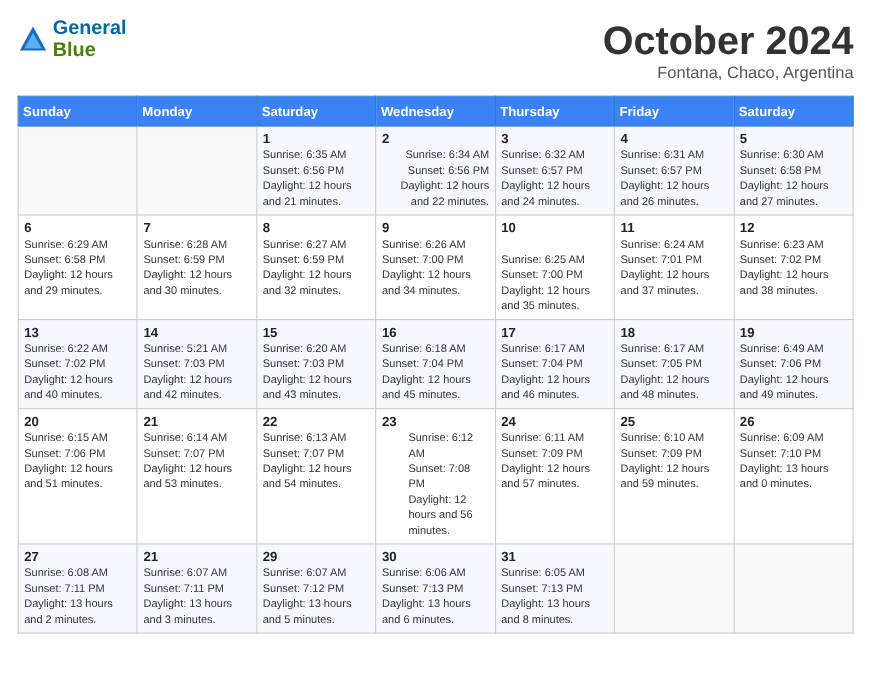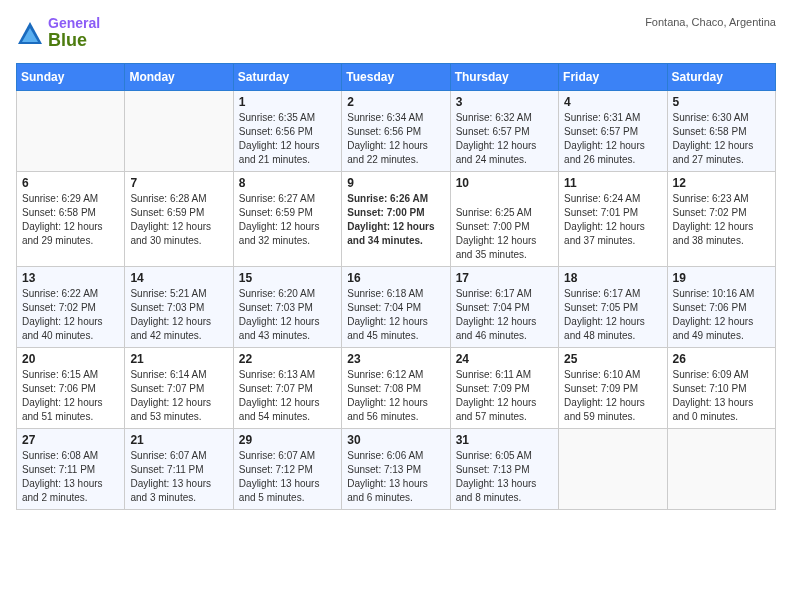--- a/index.html
+++ b/index.html
@@ -19,44 +19,44 @@
     .logo {
       display: flex;
       align-items: center;
     }
     .logo-text {
       display: flex;
       flex-direction: column;
       line-height: 1.1;
     }
     .logo-general {
-      font-size: 14px;
-      font-weight: bold;
-      color: #8b5cf6;
+      font-size: 18px;
+      font-weight: bold;
+      color: #0369a1;
     }
     .logo-blue {
       font-size: 18px;
       font-weight: bold;
       color: #4d7c0f;
     }
     .logo-icon {
       width: 28px;
       height: 28px;
       margin-right: 4px;
     }
     .title-block {
       text-align: right;
     }
     .month-title {
       font-size: 36px;
       font-weight: bold;
       color: #333;
     }
     .location {
-      font-size: 11px;
+      font-size: 15px;
       color: #555;
     }
     table {
       width: 100%;
       border-collapse: collapse;
       font-size: 11px;
     }
     thead tr th {
       background-color: #3b82f6;
       color: #fff;
@@ -104,49 +104,50 @@
     <svg class="logo-icon" viewBox="0 0 28 28" xmlns="http://www.w3.org/2000/svg">
       <polygon points="14,2 26,24 2,24" fill="#1a6bbf"></polygon>
       <polygon points="14,8 22,22 6,22" fill="#5aaff0"></polygon>
     </svg>
     <div class="logo-text">
       <span class="logo-general">General</span>
       <span class="logo-blue">Blue</span>
     </div>
   </div>
   <div class="title-block">
+    <div class="month-title">October 2024</div>
     <div class="location">Fontana, Chaco, Argentina</div>
   </div>
 </div>
 
 <table>
   <thead>
     <tr id="header-row">
         <th>Sunday</th>
         <th>Monday</th>
         <th>Saturday</th>
-        <th>Tuesday</th>
+        <th>Wednesday</th>
         <th>Thursday</th>
         <th>Friday</th>
         <th>Saturday</th>
       </tr>
   </thead>
   <tbody id="calendar-body">
       <tr>
         <td class="empty-cell"></td>
         <td class="empty-cell"></td>
         <td>
           <span class="day-num">1</span>
           <div class="day-info" style="white-space: pre-line;">Sunrise: 6:35 AM
 Sunset: 6:56 PM
 Daylight: 12 hours and 21 minutes.</div>
         </td>
         <td>
           <span class="day-num">2</span>
-          <div class="day-info" style="white-space: pre-line;">Sunrise: 6:34 AM
+          <div class="day-info" style="white-space: pre-line; text-align: right;">Sunrise: 6:34 AM
 Sunset: 6:56 PM
 Daylight: 12 hours and 22 minutes.</div>
         </td>
         <td>
           <span class="day-num">3</span>
           <div class="day-info" style="white-space: pre-line;">Sunrise: 6:32 AM
 Sunset: 6:57 PM
 Daylight: 12 hours and 24 minutes.</div>
         </td>
         <td>
@@ -176,21 +177,21 @@
 Daylight: 12 hours and 30 minutes.</div>
         </td>
         <td>
           <span class="day-num">8</span>
           <div class="day-info" style="white-space: pre-line;">Sunrise: 6:27 AM
 Sunset: 6:59 PM
 Daylight: 12 hours and 32 minutes.</div>
         </td>
         <td>
           <span class="day-num">9</span>
-          <div class="day-info" style="white-space: pre-line; font-weight: bold;">Sunrise: 6:26 AM
+          <div class="day-info" style="white-space: pre-line;">Sunrise: 6:26 AM
 Sunset: 7:00 PM
 Daylight: 12 hours and 34 minutes.</div>
         </td>
         <td>
           <span class="day-num">10</span>
           <div class="day-info" style="white-space: pre-line; margin-top: 16px;">Sunrise: 6:25 AM
 Sunset: 7:00 PM
 Daylight: 12 hours and 35 minutes.</div>
         </td>
         <td>
@@ -238,21 +239,21 @@
 Daylight: 12 hours and 46 minutes.</div>
         </td>
         <td>
           <span class="day-num">18</span>
           <div class="day-info" style="white-space: pre-line;">Sunrise: 6:17 AM
 Sunset: 7:05 PM
 Daylight: 12 hours and 48 minutes.</div>
         </td>
         <td>
           <span class="day-num">19</span>
-          <div class="day-info" style="white-space: pre-line;">Sunrise: 10:16 AM
+          <div class="day-info" style="white-space: pre-line;">Sunrise: 6:49 AM
 Sunset: 7:06 PM
 Daylight: 12 hours and 49 minutes.</div>
         </td>
       </tr>
       <tr>
         <td>
           <span class="day-num">20</span>
           <div class="day-info" style="white-space: pre-line;">Sunrise: 6:15 AM
 Sunset: 7:06 PM
 Daylight: 12 hours and 51 minutes.</div>
@@ -264,21 +265,21 @@
 Daylight: 12 hours and 53 minutes.</div>
         </td>
         <td>
           <span class="day-num">22</span>
           <div class="day-info" style="white-space: pre-line;">Sunrise: 6:13 AM
 Sunset: 7:07 PM
 Daylight: 12 hours and 54 minutes.</div>
         </td>
         <td>
           <span class="day-num">23</span>
-          <div class="day-info" style="white-space: pre-line;">Sunrise: 6:12 AM
+          <div class="day-info" style="white-space: pre-line; margin-left: 24px;">Sunrise: 6:12 AM
 Sunset: 7:08 PM
 Daylight: 12 hours and 56 minutes.</div>
         </td>
         <td>
           <span class="day-num">24</span>
           <div class="day-info" style="white-space: pre-line;">Sunrise: 6:11 AM
 Sunset: 7:09 PM
 Daylight: 12 hours and 57 minutes.</div>
         </td>
         <td>

